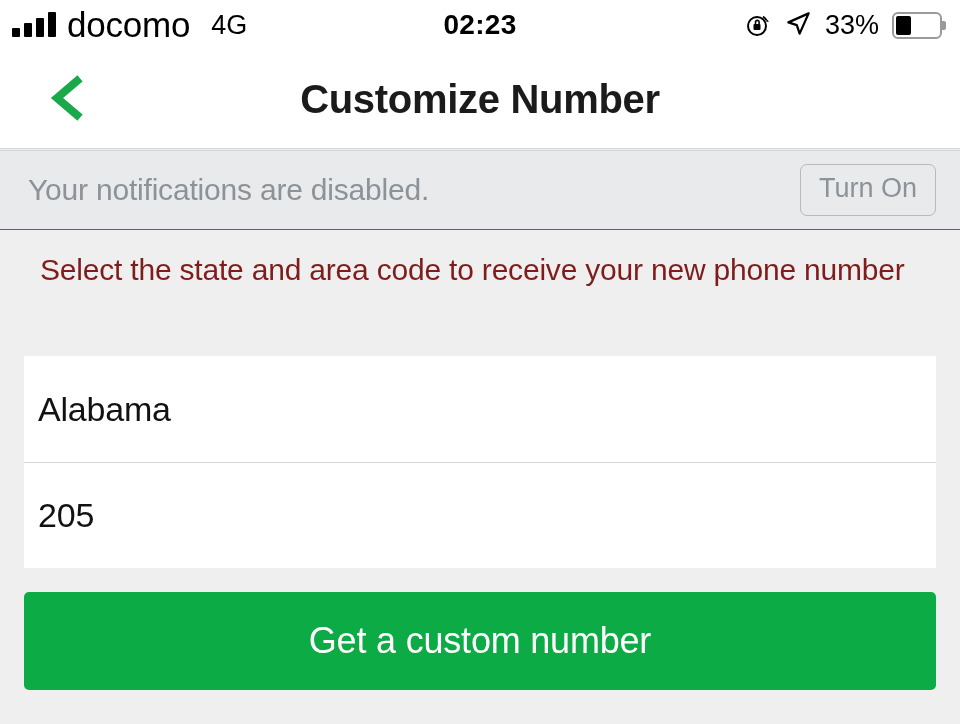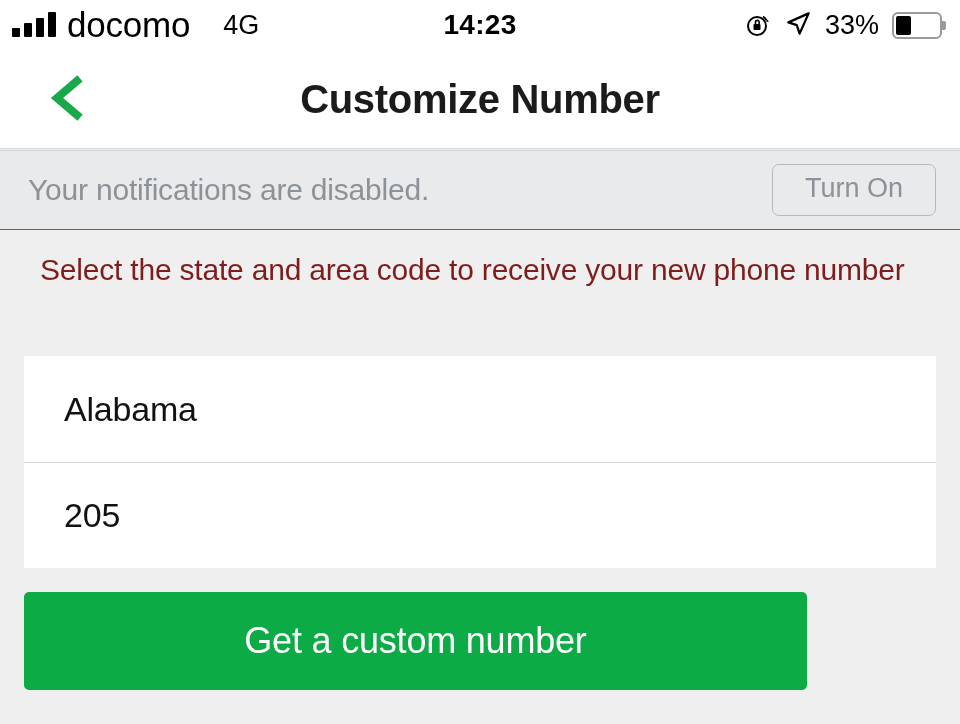--- a/index.html
+++ b/index.html
@@ -18,21 +18,21 @@
     display:flex; align-items:center;
   }
   .sb-left { position:absolute; left:12px; top:0; height:50px; display:flex; align-items:center; gap:11px; }
   .signal { display:flex; align-items:flex-end; gap:4px; height:24px; }
   .signal i { display:block; width:8px; background:#000; border-radius:1px; }
   .signal i:nth-child(1){ height:9px; }
   .signal i:nth-child(2){ height:14px; }
   .signal i:nth-child(3){ height:19px; }
   .signal i:nth-child(4){ height:25px; }
   .carrier { font-size:35px; color:#000; letter-spacing:-0.2px; }
-  .netmode { font-size:27px; color:#000; margin-left:22px; }
+  .netmode { font-size:27px; color:#000; margin-left:10px; }
 
   .sb-time {
     position:absolute; left:0; width:960px; text-align:center; top:0; height:50px;
     display:flex; align-items:center; justify-content:center;
     font-size:28px; font-weight:bold; color:#000; letter-spacing:0.3px;
   }
 
   .sb-right { position:absolute; right:14px; top:0; height:50px; display:flex; align-items:center; gap:13px; }
   .rotlock { width:27px; height:27px; position:relative; }
   .battpct { font-size:27px; color:#000000; }
@@ -69,47 +69,47 @@
   .notif {
     position:absolute; top:150px; left:0; width:960px; height:80px;
     background:#e8eaec; border-top:1px solid #d3d5d7; border-bottom:1px solid #c2410c;
     display:flex; align-items:center;
   }
   .notif-text {
     position:absolute; left:28px; font-size:30px; color:#8b9298; letter-spacing:-0.2px;
   }
   .turn-on {
     position:absolute; right:24px; top:13px;
-    padding:9px 32px 11px;
+    padding:9px 18px 11px;
     border:1px solid #b4babe; border-radius:7px;
     background:transparent; color:#8b9298;
     font-size:27px; font-family:"Liberation Sans", sans-serif;
     cursor:pointer; line-height:1.1;
   }
 
   
   .hint {
     position:absolute; top:250px; left:40px; width:880px;
     text-align:left; font-size:30px; line-height:39px;
     color:#7f1d1d; letter-spacing:-0.2px;
   }
 
   .card {
     position:absolute; left:24px; top:356px; width:912px; height:212px;
     background:#ffffff;
   }
   .row {
     position:relative; height:106px; display:flex; align-items:center;
-    padding-left:40px; cursor:pointer;
+    padding-left:14px; cursor:pointer;
   }
   .row + .row { border-top:1px solid #d6d6d6; }
   .row-value { font-size:34px; color:#121212; letter-spacing:-0.2px; }
 
   .cta {
-    position:absolute; left:24px; top:592px; width:783px; height:98px;
+    position:absolute; left:24px; top:592px; width:912px; height:98px;
     background:#0cab45; border:none; border-radius:5px;
     color:#ffffff; font-size:36px; letter-spacing:-0.2px;
     font-family:"Liberation Sans", sans-serif;
     cursor:pointer;
   }
 </style>
 </head>
 <body>
 
 <div class="screen">
@@ -119,21 +119,21 @@
       <span class="signal">
         <i></i>
           <i></i>
           <i></i>
           <i></i>
       </span>
       <span class="carrier">docomo</span>
       <span class="netmode">4G</span>
     </div>
 
-    <div class="sb-time">14:23</div>
+    <div class="sb-time">02:23</div>
 
     <div class="sb-right">
       <span class="rotlock">
         <svg width="27" height="27" viewBox="0 0 27 27">
           <circle cx="12" cy="14" r="9" fill="none" stroke="#000" stroke-width="2"></circle>
           <rect x="8.5" y="12" width="7" height="6" rx="1" fill="#000"></rect>
           <path d="M10.5 12 v-1.8 a1.8 1.8 0 0 1 3.6 0 V12" fill="none" stroke="#000" stroke-width="1.6"></path>
           <path d="M18 4.5 a8 8 0 0 1 3.5 4" fill="none" stroke="#000" stroke-width="2"></path>
           <path d="M24 9.5 l-2.6 0.6 l0.4 -2.9 z" fill="#000"></path>
         </svg>

